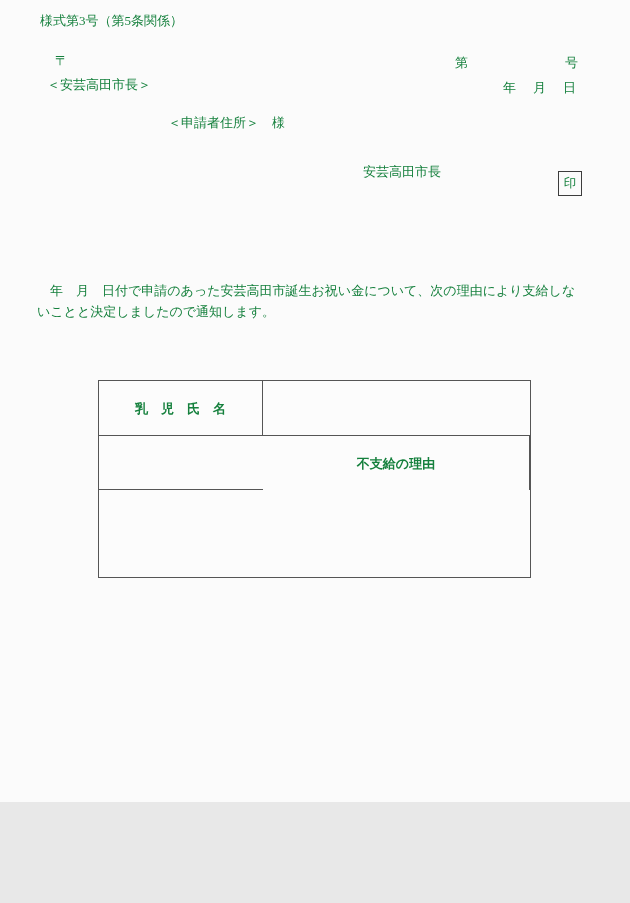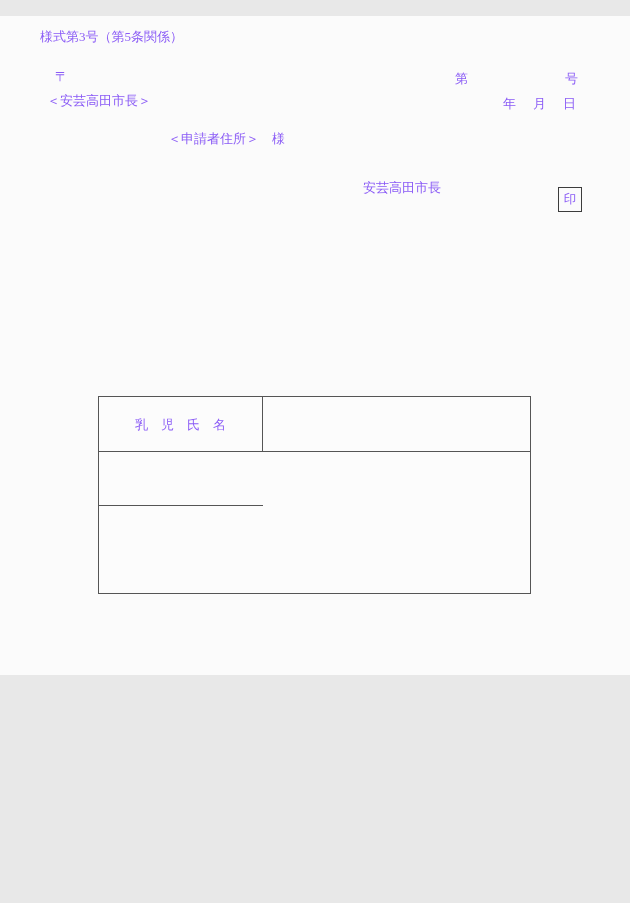--- a/index.html
+++ b/index.html
@@ -3,25 +3,25 @@
 <meta charset="utf-8">
 <style>
   html, body {
     margin: 0;
     padding: 0;
     background: #e8e8e8;
   }
   .page {
     position: relative;
     width: 630px;
-    height: 659px;
-    margin: 16px auto;
+    height: 802px;
+    margin: 0 auto;
     background: #fbfbfb;
     overflow: hidden;
-    color: #8b5cf6;
+    color: #15803d;
     font-family: "Liberation Serif", "DejaVu Serif", serif;
     font-size: 13px;
     line-height: 1;
   }
   .abs { position: absolute; white-space: nowrap; }
 
   .form-number   { left: 40px;  top: 14px; }
   .postal-mark   { left: 55px;  top: 54px; }
   .addr-ph       { left: 47px;  top: 78px; }
 
@@ -61,21 +61,21 @@
     width: 433px; height: 198px;
     border: 1px solid #555;
     box-sizing: border-box;
     display: grid;
     grid-template-columns: 164px 1fr;
     grid-template-rows: 55px 54px 1fr;
     background: #fcfcfc;
   }
   .cell {
     box-sizing: border-box;
-    display: flex; align-items: center; justify-content: center;
+    display: flex; align-items: center; justify-content: center; font-weight: bold;
   }
   .cell.label { border-right: 1px solid #555; }
   .cell.rb    { border-bottom: 1px solid #555; }
 </style>
 </head>
 <body>
 
 <div class="page">
 
   <div class="abs form-number">様式第3号（第5条関係）</div>
@@ -93,23 +93,28 @@
 
   <div class="abs addressee">＜申請者住所＞　様</div>
 
   <div class="abs sender">安芸高田市長</div>
 
   <div class="abs seal-box">
     <span>印</span>
   </div>
 
 
+  <div class="abs body-text">
+    <div class="line">　年　月　日付で申請のあった安芸高田市誕生お祝い金について、次の理由により支給しな</div>
+    <div class="line">いことと決定しましたので通知します。</div>
+  </div>
 
   <div class="abs notice-table">
     <div class="cell label rb">乳　児　氏　名</div>
     <div class="cell rb"></div>
 
     <div class="cell rb"></div>
 
+    <div class="cell label">不支給の理由</div>
     <div class="cell"></div>
   </div>
 
 </div>
 
 </body></html>

